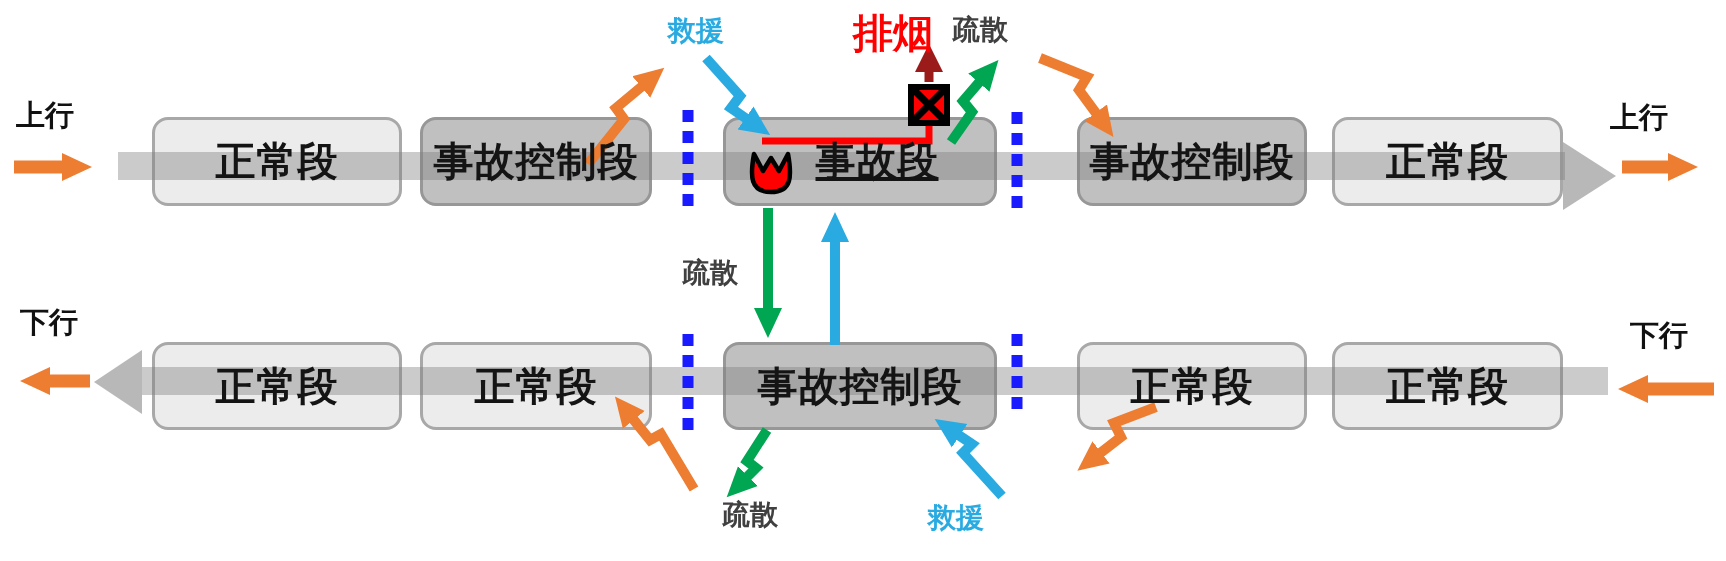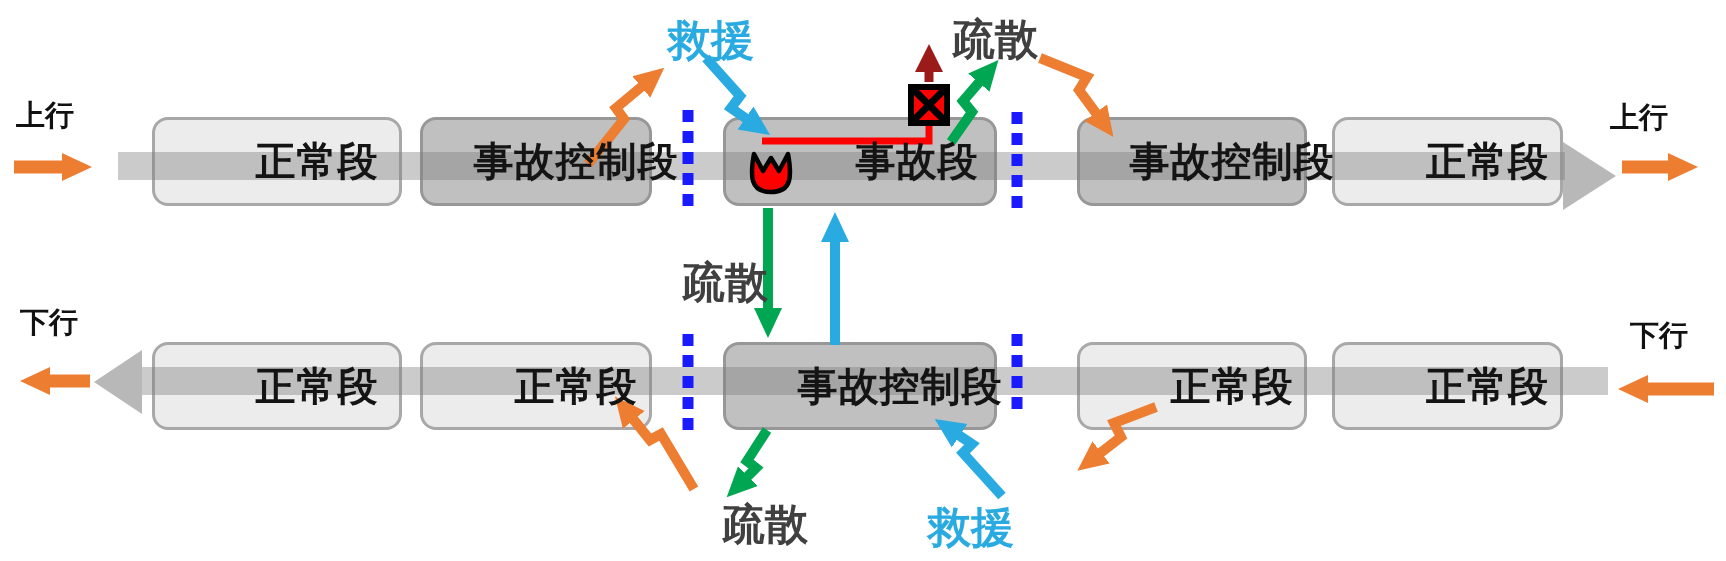--- a/index.html
+++ b/index.html
@@ -5,26 +5,26 @@
   html,body{margin:0;padding:0;background:#fff;}
   #stage{
     position:relative;width:1726px;height:561px;background:#fff;overflow:hidden;
     font-family:"Liberation Sans","DejaVu Sans",sans-serif;
   }
   .box{position:absolute;border-radius:16px;border:3px solid #9e9e9e;box-sizing:border-box;z-index:1;}
   .box.light{background:#ececec;border-color:#a8a8a8;}
   .box.dark{background:#c0c0c0;border-color:#979797;}
   .seg-label{
     position:absolute;z-index:3;display:flex;align-items:center;justify-content:center;
-    font-size:40px;font-weight:600;color:#141414;letter-spacing:1px;white-space:nowrap;padding-left:40px;
+    font-size:40px;font-weight:600;color:#141414;letter-spacing:1px;white-space:nowrap;
   }
   .dir-label{
     position:absolute;z-index:3;font-size:29px;font-weight:700;color:#111;white-space:nowrap;
   }
-  .ann{position:absolute;z-index:4;font-size:43px;font-weight:700;white-space:nowrap;}
+  .ann{position:absolute;z-index:4;font-size:28px;font-weight:700;white-space:nowrap;}
   .ann.blue{color:#29ABE2;}
   .ann.green{color:#404040;}
   .ann.red{color:#FF0000;font-size:40px;}
   svg#overlay{position:absolute;left:0;top:0;z-index:2;}
 </style>
 </head>
 <body>
 
 <div id="stage">
 
@@ -111,29 +111,30 @@
     <path d="M754,154 L763,171 L771,158 L779,171 L788,154 C792,176 792,192 771,192 C750,192 750,176 754,154 Z" fill="#FF0000" stroke="#000" stroke-width="4.5" stroke-linejoin="round"></path>
   </svg>
 
   <div class="dir-label" style="left:16px;top:96px;">上行</div>
   <div class="dir-label" style="left:1610px;top:98px;">上行</div>
   <div class="dir-label" style="left:20px;top:303px;">下行</div>
   <div class="dir-label" style="left:1630px;top:316px;">下行</div>
 
   <div class="seg-label" style="left:152px;top:117px;width:250px;height:89px;">正常段</div>
   <div class="seg-label" style="left:420px;top:117px;width:232px;height:89px;">事故控制段</div>
-  <div class="seg-label" style="left:757px;top:117px;width:240px;height:89px;">事故段</div>
+  <div class="seg-label" style="left:757px;top:117px;width:240px;height:89px;text-decoration:underline;">事故段</div>
   <div class="seg-label" style="left:1077px;top:117px;width:230px;height:89px;">事故控制段</div>
   <div class="seg-label" style="left:1332px;top:117px;width:231px;height:89px;">正常段</div>
 
   <div class="seg-label" style="left:152px;top:342px;width:250px;height:88px;">正常段</div>
   <div class="seg-label" style="left:420px;top:342px;width:232px;height:88px;">正常段</div>
   <div class="seg-label" style="left:723px;top:342px;width:274px;height:88px;">事故控制段</div>
   <div class="seg-label" style="left:1077px;top:342px;width:230px;height:88px;">正常段</div>
   <div class="seg-label" style="left:1332px;top:342px;width:231px;height:88px;">正常段</div>
 
   <div class="ann blue" style="left:668px;top:12px;">救援</div>
+  <div class="ann red" style="left:853px;top:6px;">排烟</div>
   <div class="ann green" style="left:952px;top:11px;">疏散</div>
   <div class="ann green" style="left:682px;top:254px;">疏散</div>
   <div class="ann green" style="left:722px;top:496px;">疏散</div>
   <div class="ann blue" style="left:928px;top:499px;">救援</div>
 
 </div>
 
 </body></html>

